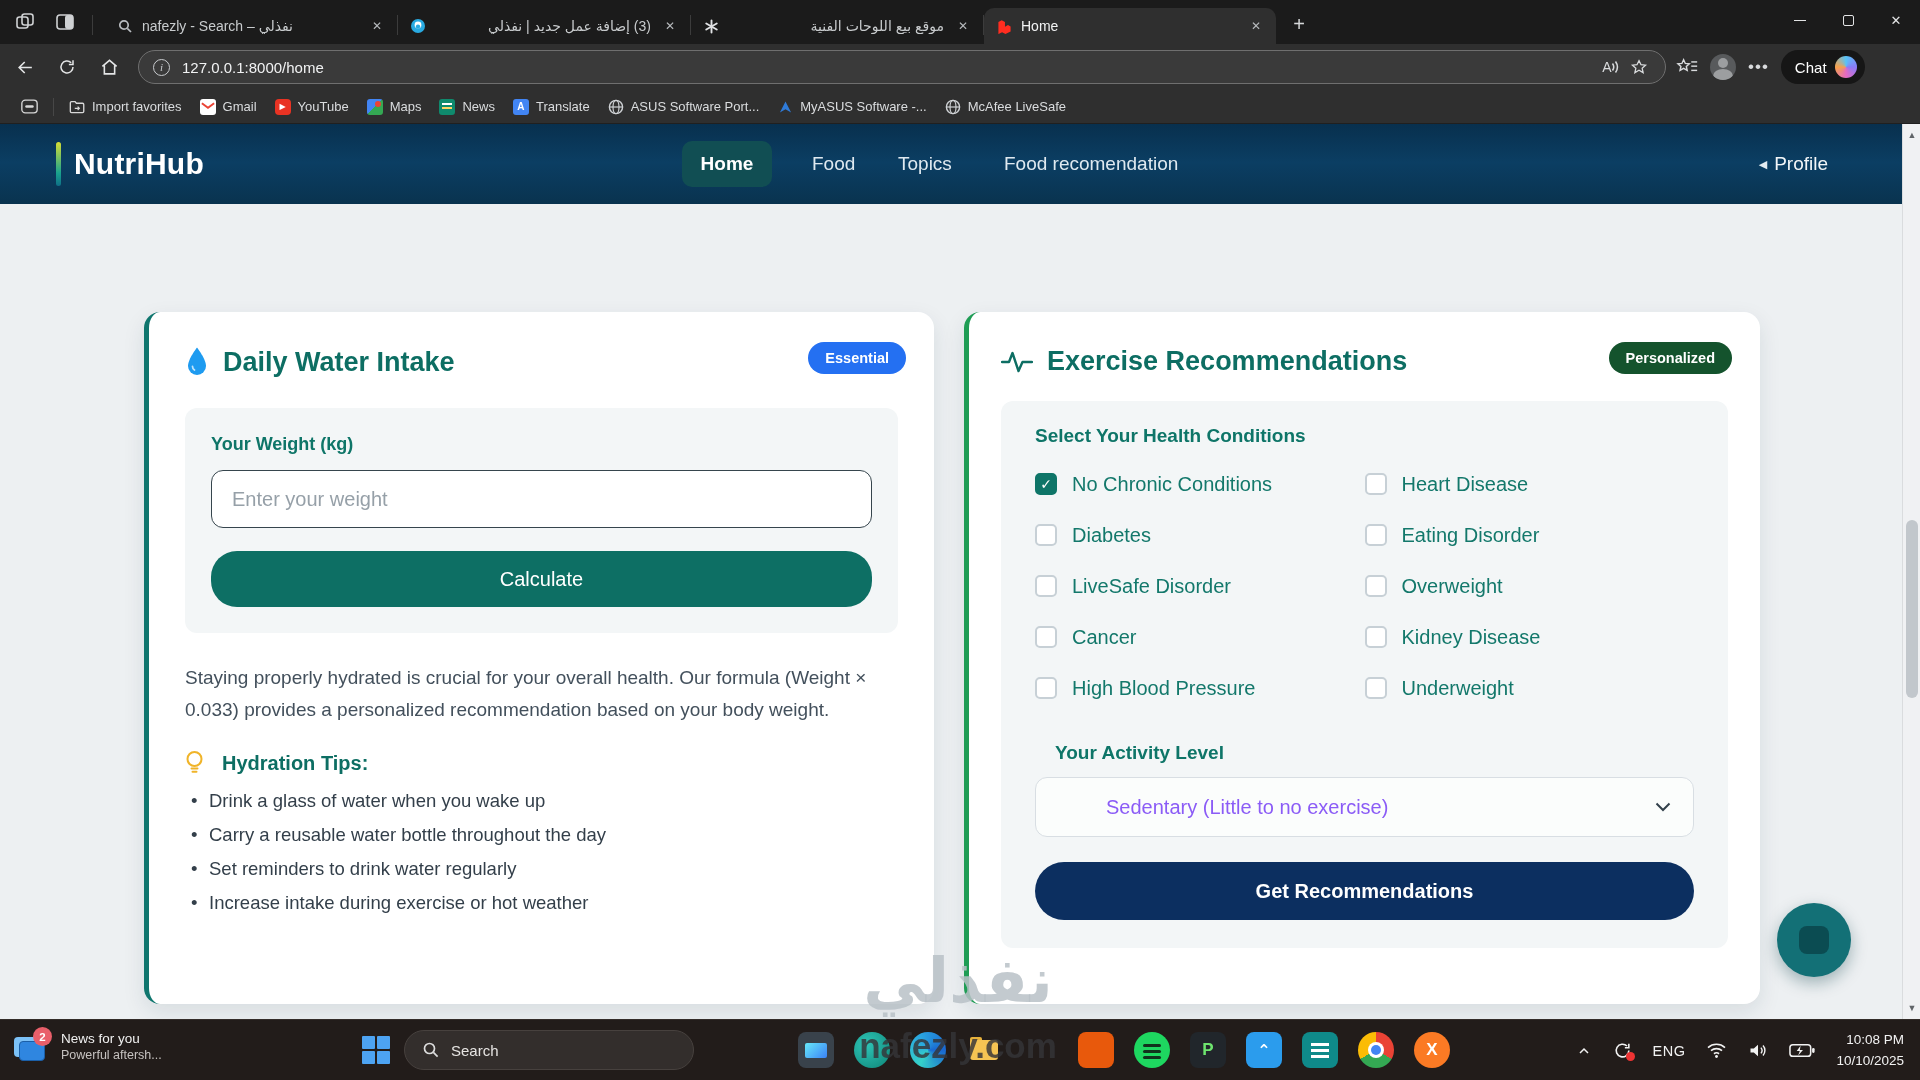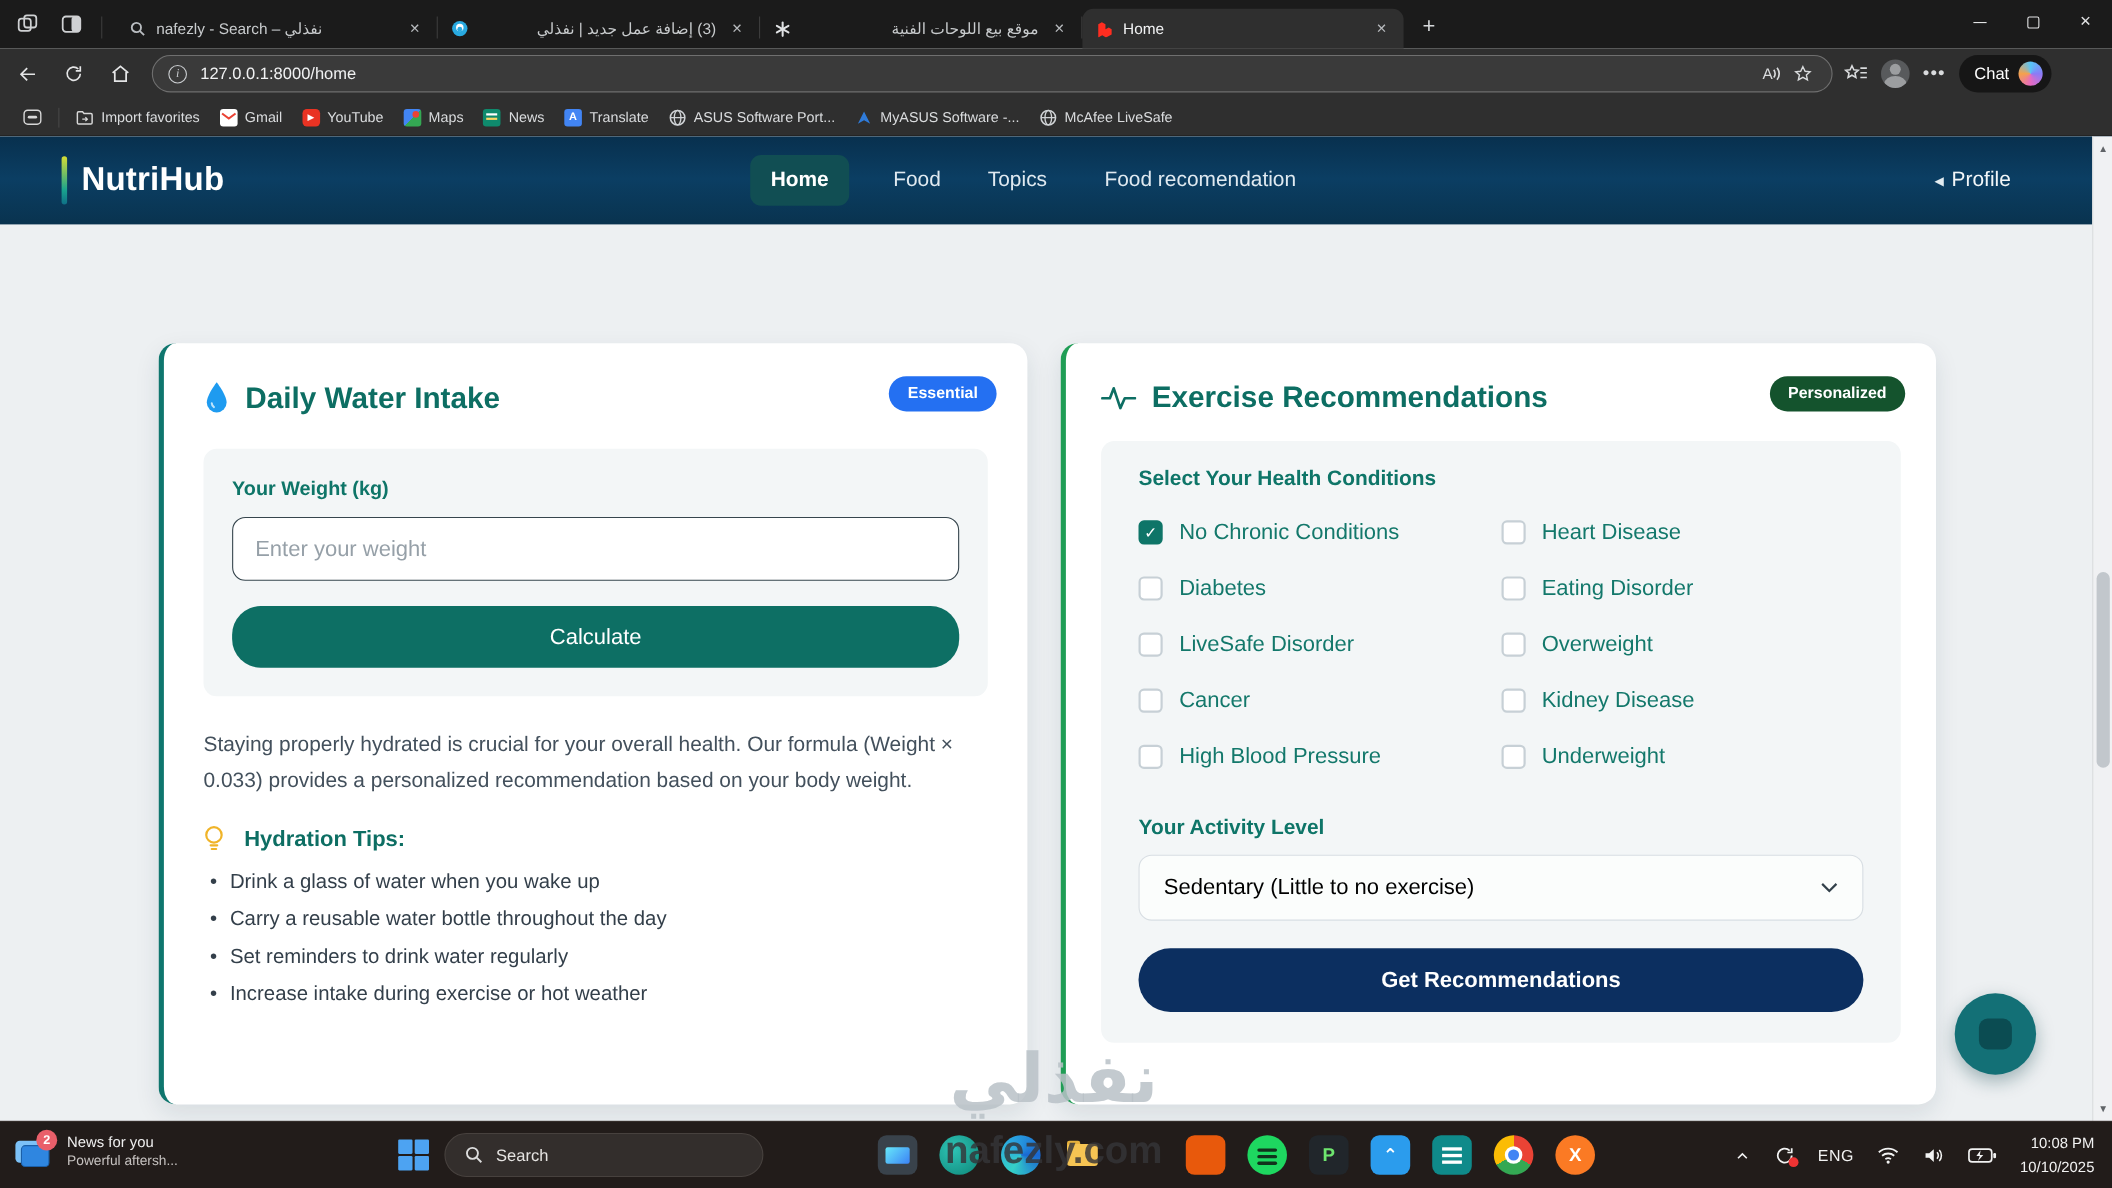--- a/index.html
+++ b/index.html
@@ -84,23 +84,23 @@
   .tips-list li:before { content:"•"; position:absolute; left:6px; color:#333f4a; }
 
   .exercise .inner-box { margin-top:24px; padding:24px 34px 28px; }
   .section-label { color:#0e7568; font-size:19px; font-weight:bold; }
   .cond-cols { display:flex; margin-top:24px; }
   .cond-col { width:50%; }
   .cond-row { display:flex; align-items:center; gap:15px; height:26px; margin-bottom:25px; }
   .cbx { width:22px; height:22px; border:2px solid #c7d0d6; background:#fff; border-radius:5px; flex:none; display:flex; align-items:center; justify-content:center; }
   .cbx.checked { background:#0e7568; border-color:#0e7568; color:#fff; font-size:14px; }
   .cond-label { color:#13786b; font-size:20px; }
-  .activity-label { margin-top:16px; color:#0e7568; font-size:19px; font-weight:bold; }
+  .activity-label { margin-top:16px; color:#0e7568; font-size:19px; font-weight:bold;margin-left:20px; }
   .select { margin-top:13px; height:60px; background:#fbfdfc; border:1px solid #d8dee3; border-radius:12px; display:flex; align-items:center; justify-content:space-between; padding:0 22px; }
-  .select .sel-val { color:#000000; font-size:20px; }
+  .select .sel-val { color:#8b5cf6; font-size:20px;margin-left:48px; }
   .rec-btn { margin-top:25px; height:58px; border-radius:29px; background:#0c2f60; font-size:20px; font-weight:bold; }
 
   .chat-fab { position:absolute; left:1777px; top:779px; width:74px; height:74px; border-radius:50%; background:#137076; box-shadow:0 6px 16px rgba(10,60,70,.35); display:flex; align-items:center; justify-content:center; }
   .chat-fab .glyph { width:30px; height:28px; background:#0b4c52; border-radius:8px; }
 
   .scrollbar { position:absolute; right:0; top:0; width:18px; height:895px; background:#f0f1f3; border-left:1px solid #dadcde; }
   .sb-arrow { position:absolute; left:0; width:18px; height:18px; display:flex; align-items:center; justify-content:center; font-size:9px; color:#606468; }
   .sb-thumb { position:absolute; left:3px; top:396px; width:12px; height:178px; background:#c2c7cc; border-radius:7px; }
 
   

